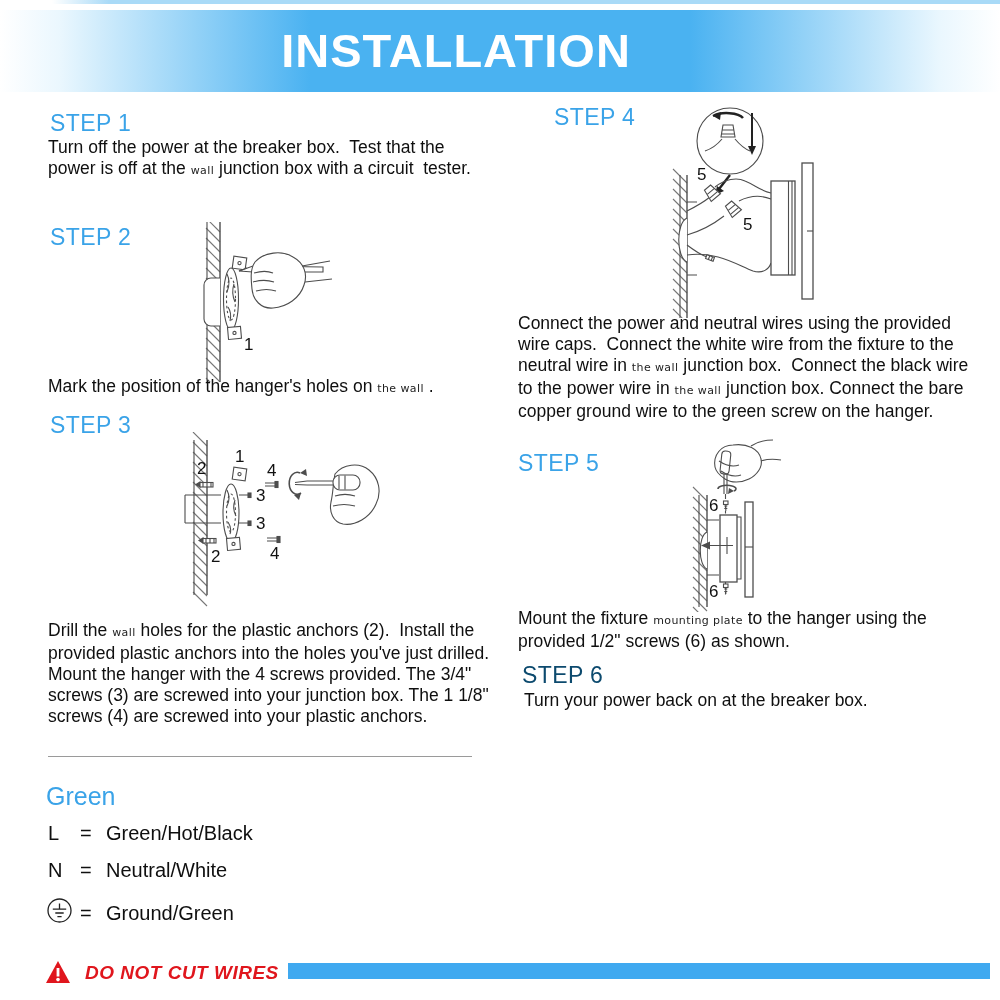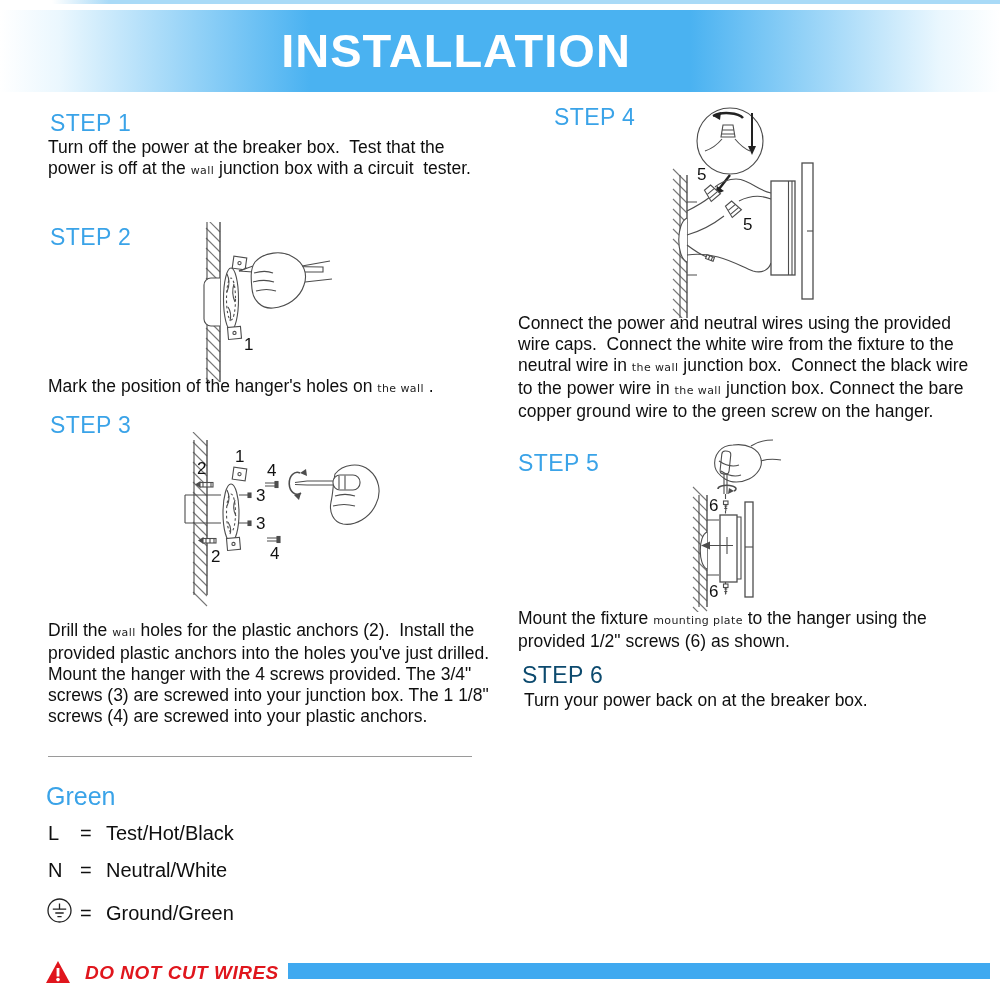--- a/index.html
+++ b/index.html
@@ -200,21 +200,21 @@
   </div>
   <p class="abs body" style="left:518px;top:608px;width:474px;margin:0;"><span>Mount the fixture </span><span class="alt">mounting plate</span><span> to the hanger using the provided 1/2" screws (6) as shown.</span></p>
 
   <div class="abs step-h black" style="left:522px;top:662px;">STEP 6</div>
   <p class="abs body" style="left:524px;top:690px;width:450px;margin:0;"><span>Turn your power back on at the breaker box.</span></p>
 
   <div class="abs legend-h" style="left:46px;top:782px;">Green</div>
   <div class="abs legend-row" style="left:48px;top:822px;">
     <span class="legend-sym">L</span>
     <span class="legend-eq">=</span>
-    <span>Test/Hot/Black</span>
+    <span>Green/Hot/Black</span>
   </div>
   <div class="abs legend-row" style="left:48px;top:859px;">
     <span class="legend-sym">N</span>
     <span class="legend-eq">=</span>
     <span>Neutral/White</span>
   </div>
   <div class="abs legend-row" style="left:46px;top:897px;">
     <span class="legend-sym" style="width:34px;">
       <svg width="27" height="27" viewBox="0 0 27 27" fill="none" stroke="#222" stroke-width="1.3">
         <circle cx="13.5" cy="13.5" r="11.5"></circle>

